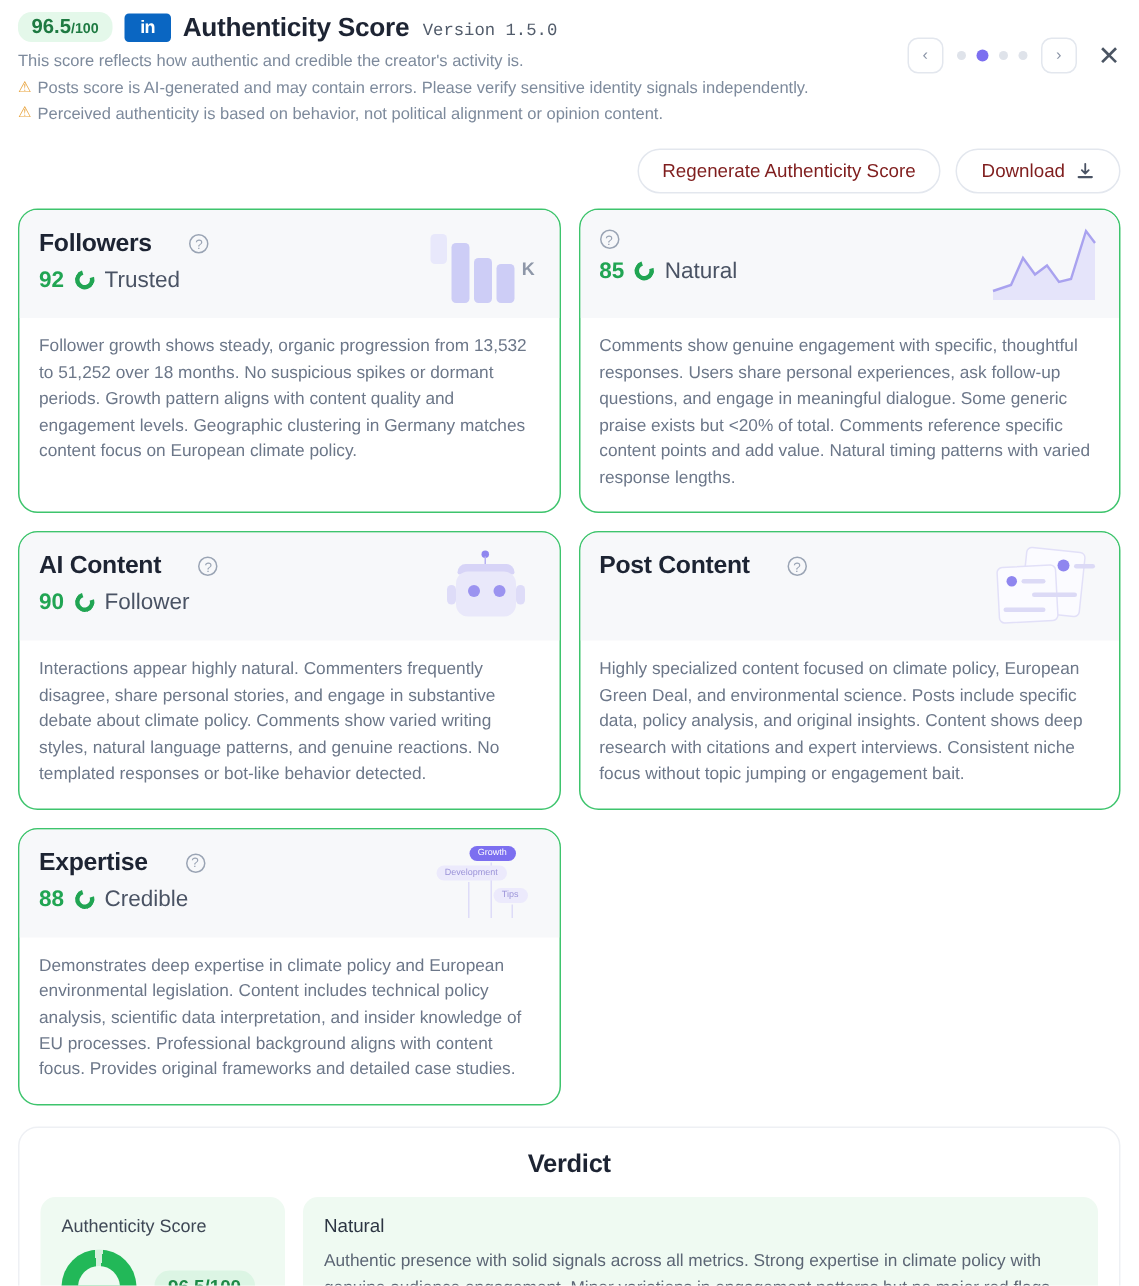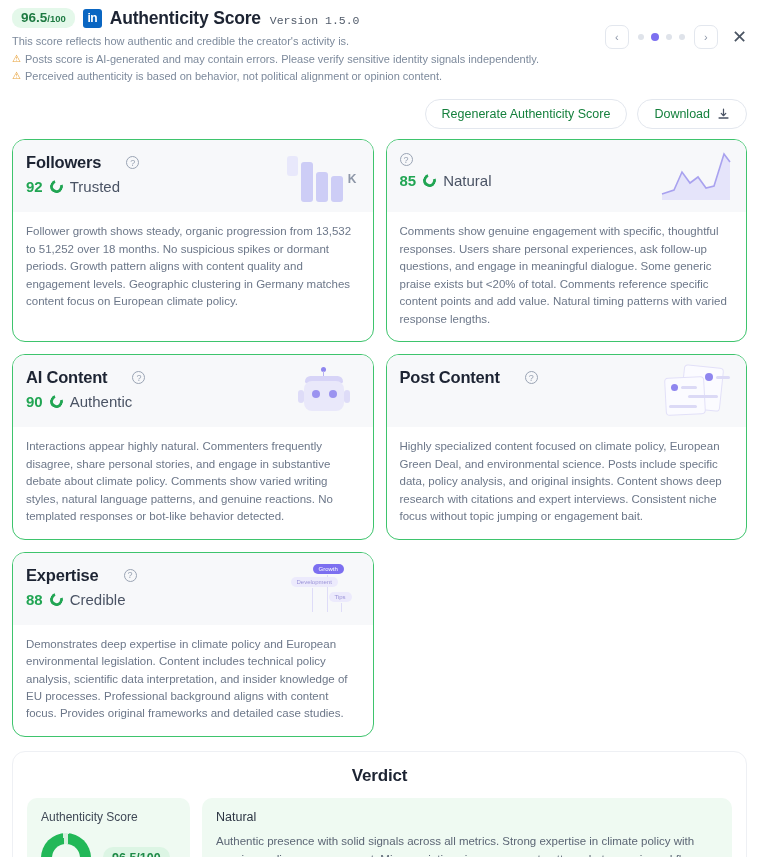--- a/index.html
+++ b/index.html
@@ -27,21 +27,21 @@
     color: #1e7a42;
     border-radius: 9px;
     padding: 3px 9px 4px 9px;
     font-size: 13.5px;
     font-weight: 700;
     line-height: 1;
     white-space: nowrap;
   }
   .score-badge .denom { font-size: 9.5px; font-weight: 700; }
   .li-logo {
-    width: 19px; height: 19px;
+    width: 31px; height: 19px;
     background: #0a66c2;
     border-radius: 3px;
     color: #fff;
     font-size: 12px;
     font-weight: 700;
     display: flex;
     align-items: center;
     justify-content: center;
     letter-spacing: -0.5px;
     padding-bottom: 1px;
@@ -118,21 +118,21 @@
     display: flex;
     justify-content: flex-end;
     gap: 10px;
     padding: 8px 12px 10px 12px;
   }
   .btn {
     border: 1px solid #e3e7ee;
     border-radius: 17px;
     background: #fff;
     font-size: 12.5px;
-    color: #15803d;
+    color: #7f1d1d;
     padding: 7px 16px;
     display: flex;
     align-items: center;
     gap: 7px;
     cursor: pointer;
     white-space: nowrap;
   }
 
   
   .grid {
@@ -412,21 +412,21 @@
 
   <div class="card">
     <div class="card-head">
       <div class="card-title-row">
         <span class="card-title">AI Content</span>
         <span class="info-ico">?</span>
       </div>
       <div class="score-row">
         <span class="score-num">90</span>
         <span class="score-ring"></span>
-        <span class="score-label">Authentic</span>
+        <span class="score-label">Follower</span>
       </div>
       <div class="illus">
         <div class="robot">
           <span class="antenna-dot"></span>
             <span class="antenna"></span>
           <span class="hat"></span>
             <span class="ear-l"></span>
             <span class="ear-r"></span>
           <span class="head"></span>
           <span class="eye l"></span>

